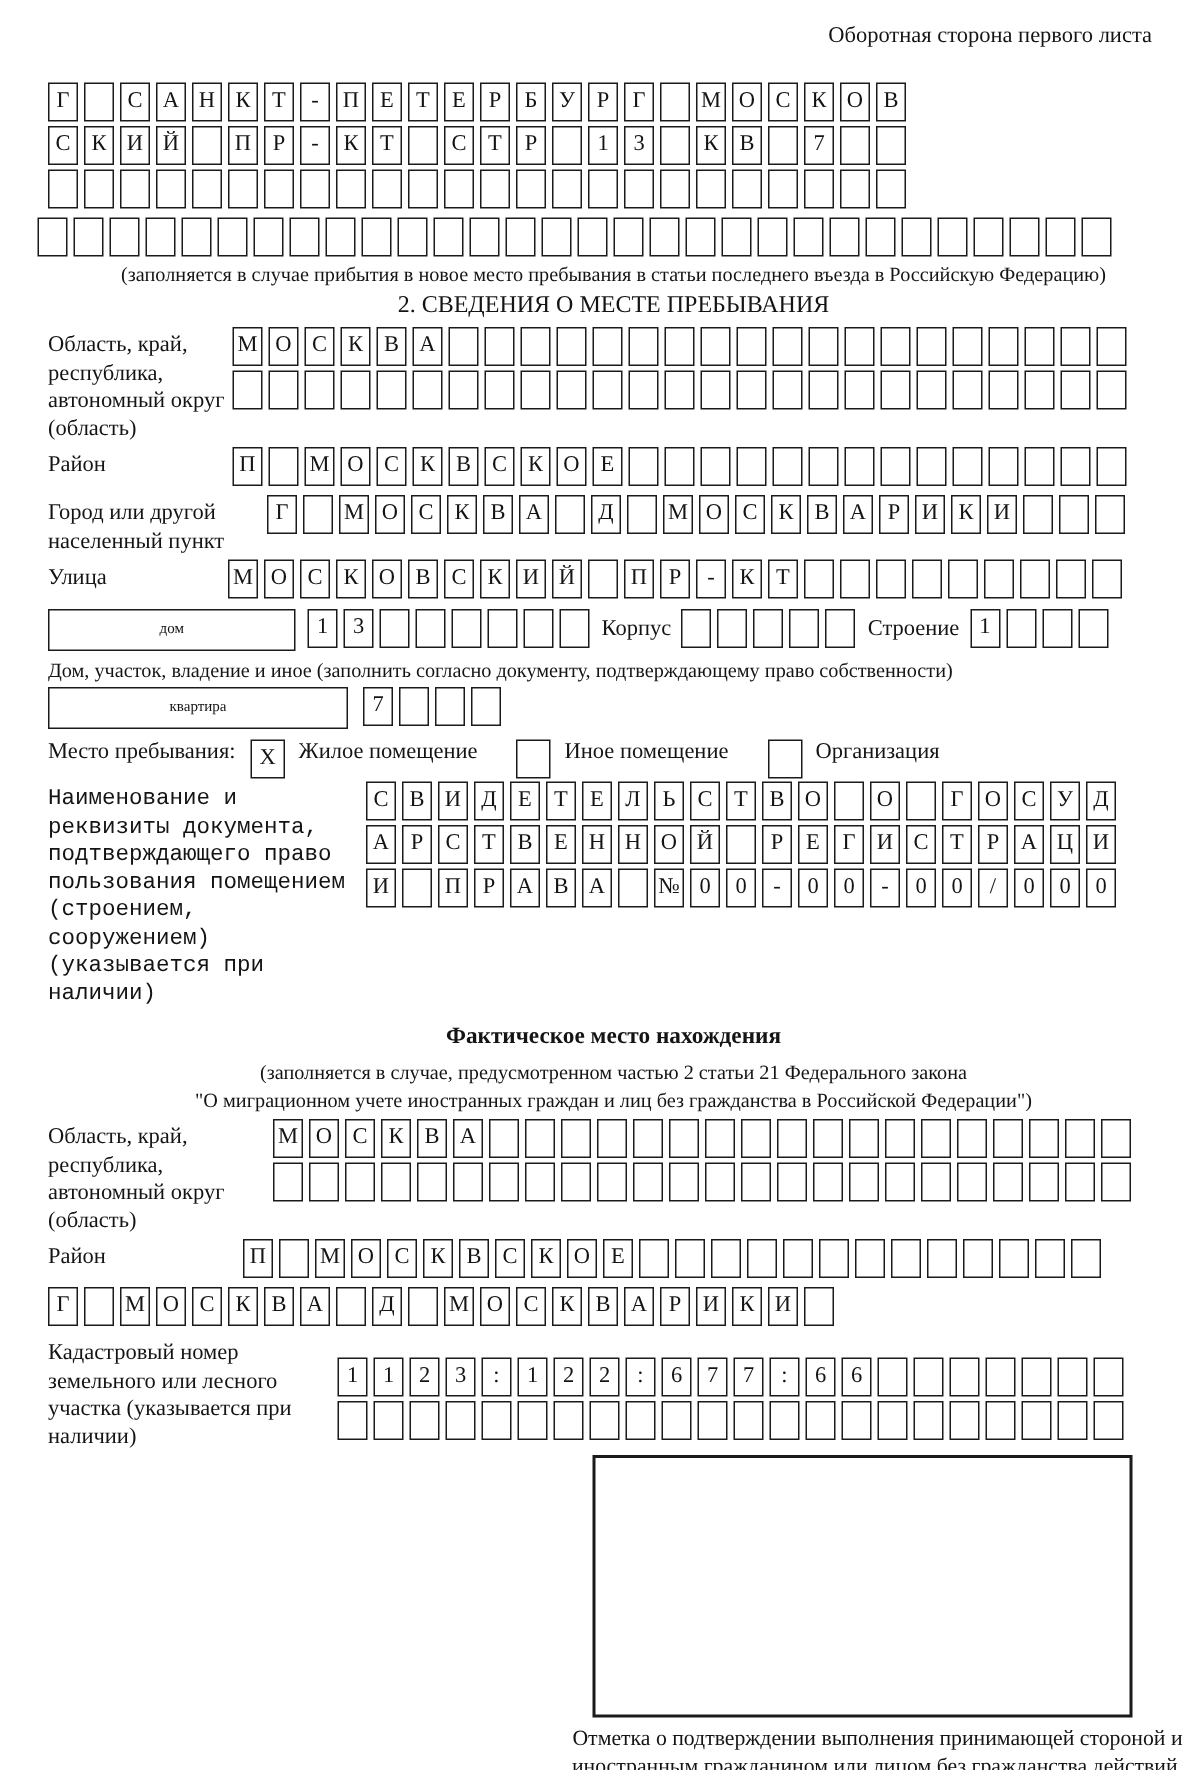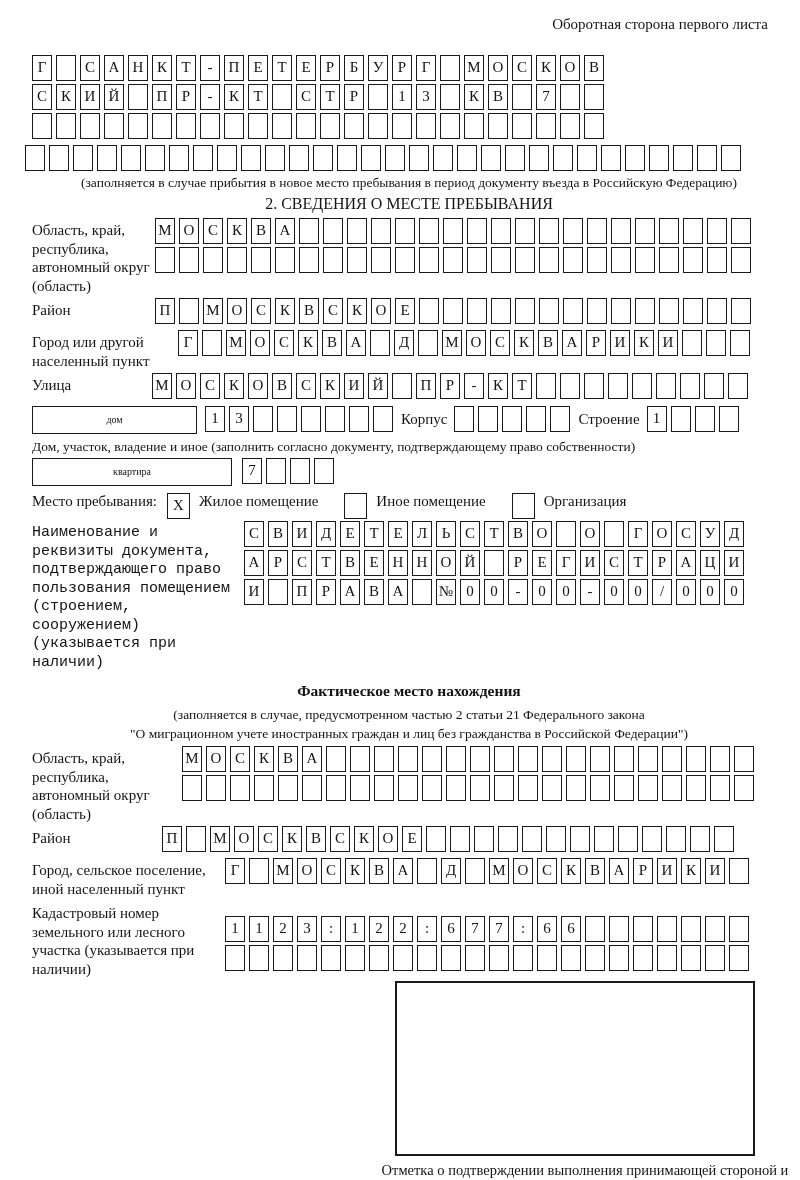--- a/index.html
+++ b/index.html
@@ -164,21 +164,21 @@
       <span class="cell">&nbsp;</span>
       <span class="cell">&nbsp;</span>
       <span class="cell">&nbsp;</span>
       <span class="cell">&nbsp;</span>
       <span class="cell">&nbsp;</span>
       <span class="cell">&nbsp;</span>
       <span class="cell">&nbsp;</span>
       <span class="cell">&nbsp;</span>
     </div>
 
-  <div class="note-center">(заполняется в случае прибытия в новое место пребывания в период документу въезда в Российскую Федерацию)</div>
+  <div class="note-center">(заполняется в случае прибытия в новое место пребывания в статьи последнего въезда в Российскую Федерацию)</div>
 
   <div class="section-title">2. СВЕДЕНИЯ О МЕСТЕ ПРЕБЫВАНИЯ</div>
 
   <div class="frow">
     <div class="flabel w123">Область, край, республика, автономный округ (область)</div>
     <div class="fcells">
       <div class="cellrow">
           <span class="cell">М</span>
           <span class="cell">О</span>
           <span class="cell">С</span>
@@ -550,21 +550,20 @@
           <span class="cell">&nbsp;</span>
           <span class="cell">&nbsp;</span>
           <span class="cell">&nbsp;</span>
           <span class="cell">&nbsp;</span>
           <span class="cell">&nbsp;</span>
         </div>
     </div>
   </div>
 
   <div class="frow">
-    <div class="flabel w193">Город, сельское поселение, иной населенный пункт</div>
     <div class="fcells">
       <div class="cellrow">
           <span class="cell">Г</span>
           <span class="cell">&nbsp;</span>
           <span class="cell">М</span>
           <span class="cell">О</span>
           <span class="cell">С</span>
           <span class="cell">К</span>
           <span class="cell">В</span>
           <span class="cell">А</span>

